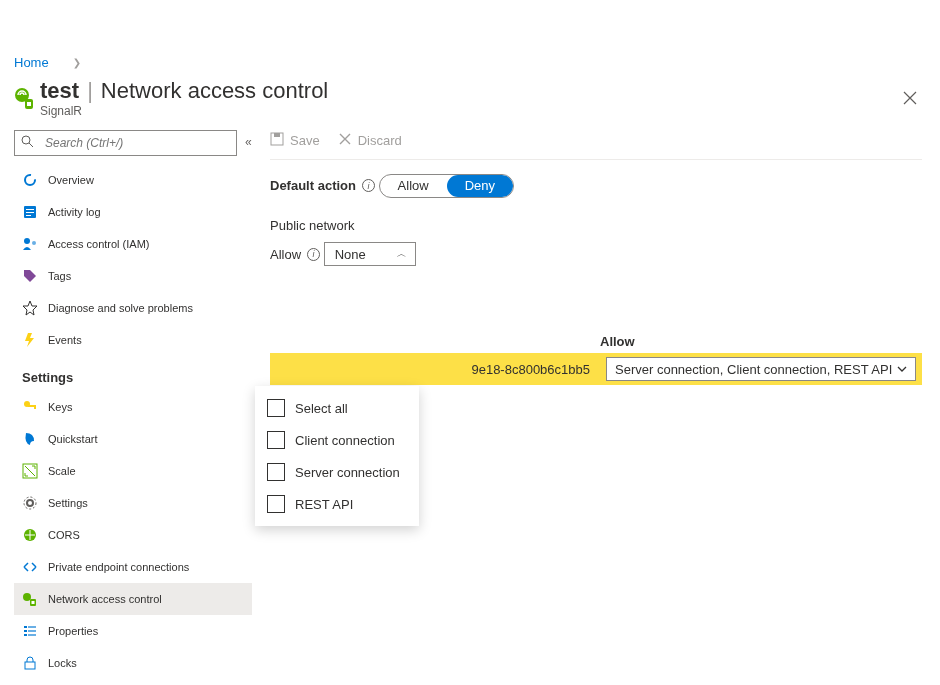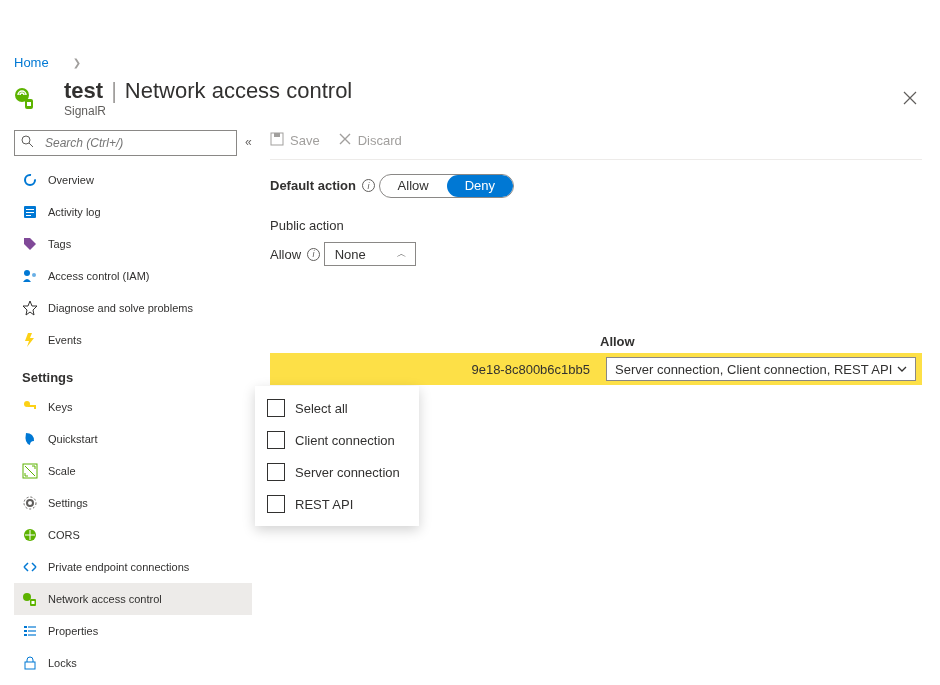--- a/index.html
+++ b/index.html
@@ -20,21 +20,21 @@
     align-items: center;
     gap: 24px;
     color: #605e5c;
     margin-top: 47px;
   }
   .breadcrumb .chev { color: #a19f9d; font-size: 10px; }
   .header {
     display: flex;
     align-items: center;
     padding: 4px 14px 6px;
-    gap: 24px;
+    gap: 0;
   }
   .resource-icon {
     width: 26px; height: 26px;
     display:flex;align-items:center;justify-content:center;
   }
   .titlebox { display:flex; flex-direction:column; }
   .titlebox .title {
     font-size: 22px;
     font-weight: 400;
     color: #323130;
@@ -241,34 +241,34 @@
             <rect x="4" y="5" width="8" height="1" fill="#fff"></rect>
             <rect x="4" y="8" width="8" height="1" fill="#fff"></rect>
             <rect x="4" y="11" width="5" height="1" fill="#fff"></rect>
           </svg>
         </span>
       <span>Activity log</span>
     </div>
     <div class="nav-item">
       <span class="nav-icon">
           <svg width="16" height="16" viewBox="0 0 16 16">
-            <path d="M2 2 h6 l6 6 -6 6 -6-6z" fill="#804998"></path>
-          </svg>
-        </span>
-      <span>Tags</span>
-    </div>
-    <div class="nav-item">
-      <span class="nav-icon">
-          <svg width="16" height="16" viewBox="0 0 16 16">
             <circle cx="5" cy="5" r="3" fill="#0078d4"></circle>
             <path d="M1 14 q4-6 8 0" fill="#0078d4"></path>
             <circle cx="12" cy="7" r="2" fill="#69afe5"></circle>
           </svg>
         </span>
       <span>Access control (IAM)</span>
+    </div>
+    <div class="nav-item">
+      <span class="nav-icon">
+          <svg width="16" height="16" viewBox="0 0 16 16">
+            <path d="M2 2 h6 l6 6 -6 6 -6-6z" fill="#804998"></path>
+          </svg>
+        </span>
+      <span>Tags</span>
     </div>
     <div class="nav-item">
       <span class="nav-icon">
           <svg width="16" height="16" viewBox="0 0 16 16">
             <path d="M8 1 l2 5 5 0 -4 4 1 5 -4-3 -4 3 1-5 -4-4 5 0z" fill="none" stroke="#323130"></path>
           </svg>
         </span>
       <span>Diagnose and solve problems</span>
     </div>
     <div class="nav-item">
@@ -397,21 +397,21 @@
 
     <div class="field-label">
       <span>Default action</span>
       <span class="info-icon">i</span>
     </div>
     <div class="pill-toggle">
       <div>Allow</div>
       <div class="selected">Deny</div>
     </div>
 
-    <div class="subheading">Public action</div>
+    <div class="subheading">Public network</div>
 
     <div class="field-label" style="font-weight:400;margin-top:14px">
       <span>Allow</span>
       <span class="info-icon">i</span>
     </div>
     <div class="dropdown">
       <span>None</span>
       <span class="chev-up">︿</span>
     </div>
 

